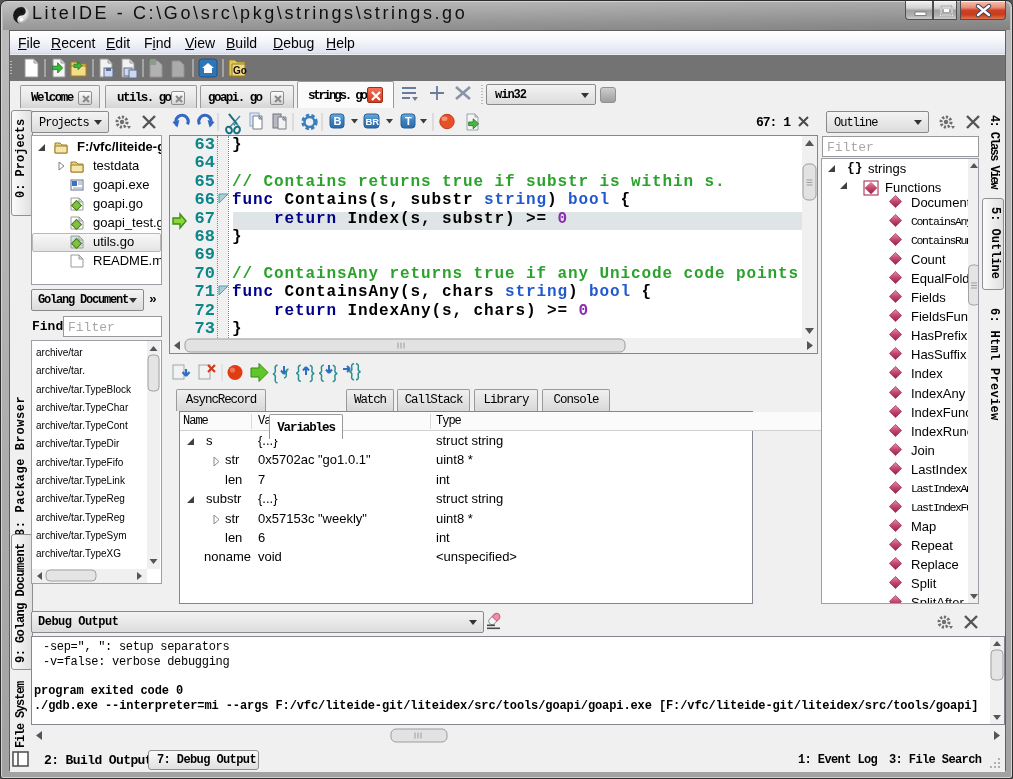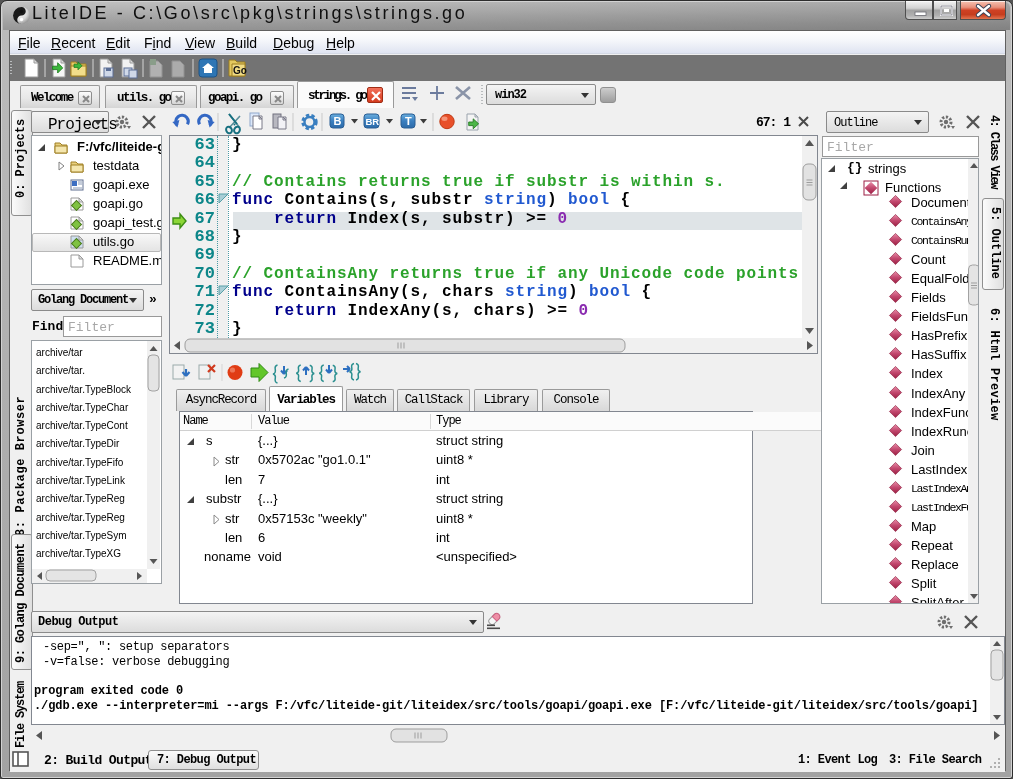--- a/index.html
+++ b/index.html
@@ -234,21 +234,21 @@
 
     <div class="abs" style="left:0;top:77px;width:25px;height:664px;background:#f0f0f0;"></div>
     <div class="abs" style="left:1px;top:79px;width:22px;height:106px;border:1px solid #8f8f8f;border-radius:3px;background:linear-gradient(90deg,#fbfbfb,#dfdfdf);"></div>
     <div class="abs vlabel" style="left:4px;top:167px;transform:rotate(-90deg);transform-origin:0 0;font-size:12px;letter-spacing:0px;">0: Projects</div>
     <div class="abs vlabel" style="left:4px;top:505px;transform:rotate(-90deg);transform-origin:0 0;font-size:12px;letter-spacing:0.6px;">8: Package Browser</div>
     <div class="abs" style="left:1px;top:503px;width:22px;height:136px;border:1px solid #8f8f8f;border-radius:3px;background:linear-gradient(90deg,#fbfbfb,#dfdfdf);"></div>
     <div class="abs vlabel" style="left:4px;top:632px;transform:rotate(-90deg);transform-origin:0 0;font-size:12px;letter-spacing:-0.55px;">9: Golang Document</div>
     <div class="abs vlabel" style="left:4px;top:717px;transform:rotate(-90deg);transform-origin:0 0;font-size:12px;letter-spacing:-1.2px;">File System</div>
 
     <div class="combo" style="left:21px;top:80px;width:78px;height:22px;">
-        <span style="position:absolute;left:16px;top:4px;font-weight:400;font-size:16px;letter-spacing:-1px;">Projects</span>
+        <span style="position:absolute;left:7px;top:4px;font-weight:400;font-size:12px;letter-spacing:-1px;">Projects</span>
         <span class="arr"></span>
       </div>
     <svg class="abs" width="50" height="22" style="left:102px;top:81px;">
       <g fill="#6e6e6e">
           <circle cx="10" cy="10" r="5" fill="none" stroke="#6e6e6e" stroke-width="3" stroke-dasharray="2.2 1.6"></circle>
           <circle cx="10" cy="10" r="2.2"></circle>
           <path d="M15 14 l4 0 -2 3 z"></path>
         </g>
       <path d="M31 4 L43 16 M43 4 L31 16" stroke="#555" stroke-width="2.4"></path>
     </svg>
@@ -502,21 +502,21 @@
           <g transform="translate(174,5)">
             <path d="M2 6 h7 m0 0 l-3 -3 m3 3 l-3 3" stroke="#2d6fc0" transform="translate(-2,-2)"></path>
             <path d="M12 2 q-4 1 -3 5.5 q1 4.5 -3 5.5 q4 1 3 5.5 q-1 4.5 3 5.5" stroke="#2a8f8f" transform="translate(2,-3) scale(0.75)"></path>
             <path d="M12 2 q4 1 3 5.5 q-1 4.5 3 5.5 q-4 1 -3 5.5 q1 4.5 -3 5.5" stroke="#2a8f8f" transform="translate(4,-3) scale(0.75)"></path>
           </g>
         </g>
       </svg>
     </div>
     <div class="abs" style="left:159px;top:355px;width:649px;height:25px;background:#f0f0f0;">
       <div class="dtab" style="left:7px;width:90px;">AsyncRecord</div>
-      <div class="dtab active" style="left:100px;width:74px;">Variables</div>
+      <div class="dtab active" style="left:100px;width:74px;margin-top:28px;">Variables</div>
       <div class="dtab" style="left:177px;width:48px;">Watch</div>
       <div class="dtab" style="left:228px;width:73px;">CallStack</div>
       <div class="dtab" style="left:305px;width:64px;">Library</div>
       <div class="dtab" style="left:373px;width:68px;">Console</div>
     </div>
     <div class="abs panel-border" style="left:169px;top:380px;width:574px;height:193px;border-color:#828790;">
       <div class="abs" style="left:0;top:0;width:647px;height:19px;background:#fbfbfb;border-bottom:1px solid #d0d0d0;">
         <span class="mono" style="position:absolute;left:3px;top:2px;font-size:12px;letter-spacing:-1px;">Name</span>
         <span class="mono" style="position:absolute;left:78px;top:2px;font-size:12px;letter-spacing:-1px;">Value</span>
         <span class="mono" style="position:absolute;left:256px;top:2px;font-size:12px;letter-spacing:-1px;">Type</span>

